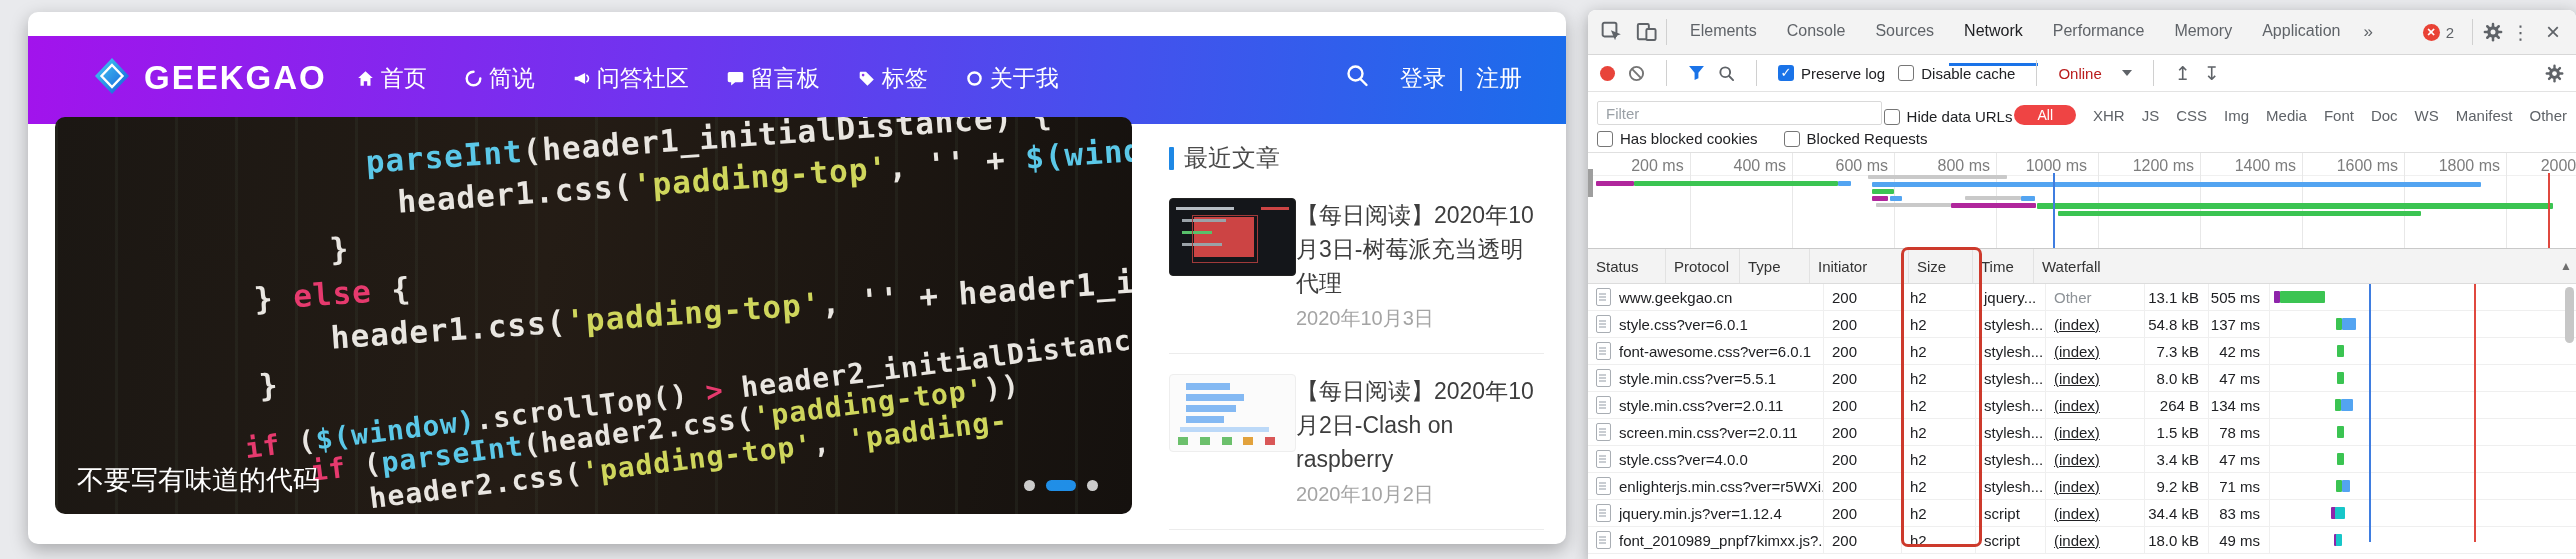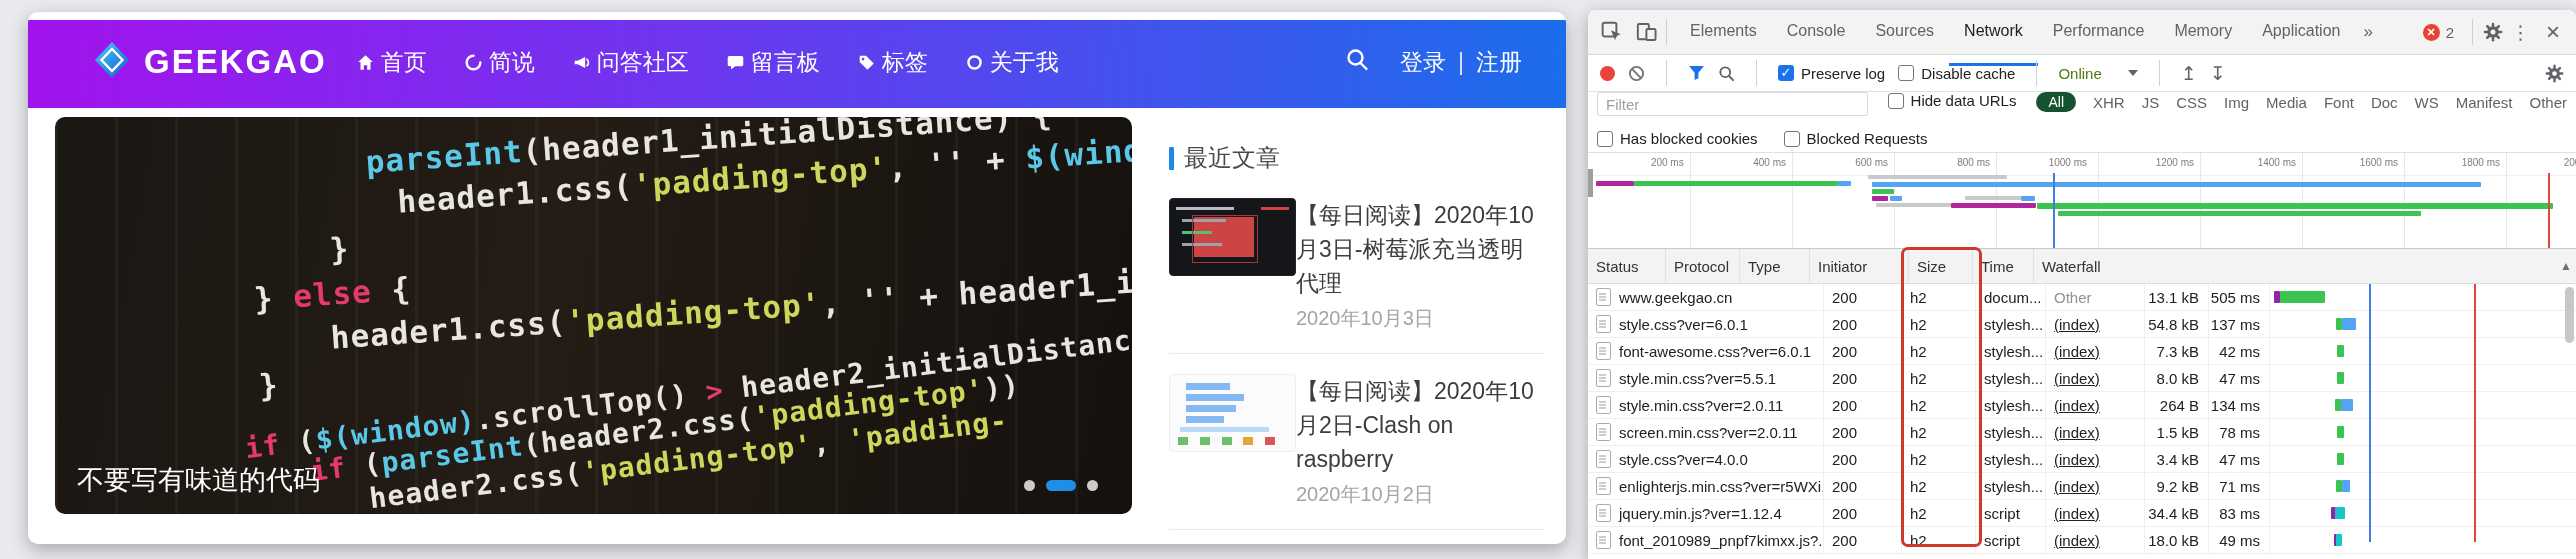--- a/index.html
+++ b/index.html
@@ -2,21 +2,21 @@
 <html><head>
 <meta charset="utf-8">
 <style>
   html,body{margin:0;padding:0}
   body{width:2576px;height:560px;background:#e9eaed;position:relative;overflow:hidden;
        font-family:"Liberation Sans",sans-serif;-webkit-font-smoothing:antialiased}
 
   
   .browser-window{position:absolute;left:28px;top:12px;width:1538px;height:532px;background:#fff;
     border-radius:10px;box-shadow:0 6px 18px rgba(0,0,0,.28);overflow:hidden}
-  .navbar{margin-top:8px;height:84px;display:flex;align-items:center;padding:0 44px 4px 64px;
+  .navbar{margin-top:24px;height:84px;display:flex;align-items:center;padding:0 44px 4px 64px;
     background:linear-gradient(95deg,#a213ec 0%,#6e35ef 42%,#1b6deb 100%);color:#fff}
   .logo{display:flex;align-items:center;gap:12px}
   .logo-text{font-size:33px;font-weight:bold;letter-spacing:2px;color:#fff}
   .nav-menu{display:flex;align-items:center;gap:38px;margin-left:30px;font-size:23px}
   .nav-item{display:flex;align-items:center;gap:7px;cursor:pointer;white-space:nowrap}
   .nav-item svg{display:block}
   .nav-right{margin-left:auto;display:flex;align-items:center;gap:30px;font-size:23px}
   .login-group{display:flex;align-items:center;gap:12px}
   .nav-sep{opacity:.85}
 
@@ -78,36 +78,36 @@
   .err-count{font-size:15px;color:#5f6368}
   .dt-x{font-size:24px;margin:0 16px 0 8px;cursor:pointer}
   .dt-dots{font-size:19px;padding:0 8px;cursor:pointer}
 
   .dt-toolbar{height:36px;border-bottom:1px solid #e3e3e3;display:flex;align-items:center;gap:13px;padding:0 12px}
   .rec-dot{width:15px;height:15px;border-radius:50%;background:#e8443a;cursor:pointer}
   .cb{width:16px;height:16px;border-radius:3px;flex:none;cursor:pointer}
   .cb.checked{background:#1a73e8;color:#fff;font-size:13px;line-height:16px;text-align:center}
   .cb.un{background:#fff;border:1.6px solid #767676;box-sizing:border-box}
   .tb-label{display:flex;align-items:center;gap:7px;color:#202124;cursor:pointer;white-space:nowrap}
-  .throttle{display:flex;align-items:center;gap:26px;color:#4d7c0f;cursor:pointer}
+  .throttle{display:flex;align-items:center;gap:20px;color:#b91c1c;cursor:pointer}
   .caret{width:0;height:0;border-left:5px solid transparent;border-right:5px solid transparent;border-top:6px solid #5f6368}
   .har{font-size:19px;color:#5f6368;cursor:pointer}
 
-  .dt-filterbar{height:33px;display:flex;align-items:flex-start;gap:20px;padding:0 9px;color:#5f6368}
+  .dt-filterbar{height:33px;display:flex;align-items:flex-end;gap:2px;padding:0 9px;color:#5f6368}
   .filter-input{width:316px;height:22px;border:1px solid #d9d9d9;border-radius:2px;padding:0 8px;font-size:15px;
     font-family:"Liberation Sans",sans-serif;color:#202124;outline:none}
   .filter-input::placeholder{color:#9aa0a6}
-  .chip-all{background:#14532d;color:#fff;border-radius:11px;padding:2px 12px;font-size:14px;cursor:pointer}
+  .chip-all{background:#ef4444;color:#fff;border-radius:11px;padding:2px 23px;font-size:14px;cursor:pointer}
   .chips{display:flex;align-items:center;gap:17px;color:#5f6368}
   .chip{cursor:pointer;white-space:nowrap}
   .dt-checkrow{height:27px;display:flex;align-items:center;gap:26px;padding:0 9px;border-bottom:1px solid #e0e0e0;color:#202124}
 
   .dt-overview{position:relative;height:95px;border-bottom:1px solid #c9c9c9;overflow:hidden}
   .ov-grid{position:absolute;top:0;bottom:0;width:1px;background:#e8e8e8}
-  .ov-label{position:absolute;top:4px;width:87px;text-align:right;font-size:10px;color:#7d7d7d;white-space:nowrap}
+  .ov-label{position:absolute;top:4px;width:87px;text-align:right;font-size:16px;color:#7d7d7d;white-space:nowrap}
   .ov-underline{position:absolute;left:0;right:0;top:22px;height:1px;background:#f0f0f0}
   .ov-handle{position:absolute;left:0;top:16px;width:5px;height:28px;background:#9e9e9e}
   .ov-bar{position:absolute;border-radius:1px}
   .ov-line{position:absolute;top:0;bottom:0;width:2px}
 
   .wf-green{background:#3bc452}.wf-blue{background:#53a4f1}.wf-magenta{background:#b0269c}
   .wf-purple{background:#8e24aa}.wf-cyan{background:#17c6c9}.wf-gray{background:#c9c9c9}
 
   .dt-header{height:34px;background:#f3f3f3;border-bottom:1px solid #dcdcdc;display:flex;align-items:center;position:relative;color:#333}
   .hcell{height:100%;display:flex;align-items:center;padding-left:8px;border-right:1px solid #e2e2e2;box-sizing:border-box;white-space:nowrap;overflow:hidden}
@@ -450,21 +450,21 @@
       <span class="sort-icon">▲</span>
     </div>
   <div class="dt-rows" id="dt-rows">
       <div class="nrow">
     <div class="cell c-name">
           <span class="doc-icon"></span>
           <span class="nm">www.geekgao.cn</span>
         </div>
     <div class="cell c-status">200</div>
     <div class="cell c-proto">h2</div>
-    <div class="cell c-type">docum...</div>
+    <div class="cell c-type">jquery...</div>
     <div class="cell c-init">
           <span class="gray">Other</span>
         </div>
     <div class="cell c-size num">13.1 kB</div>
     <div class="cell c-time num">505 ms</div>
     <div class="cell c-wf">
           <span class="wfbar wf-purple" style="left: 4px; width: 6px;"></span>
           <span class="wfbar wf-green" style="left: 10px; width: 45px;"></span>
         </div>
   </div>

